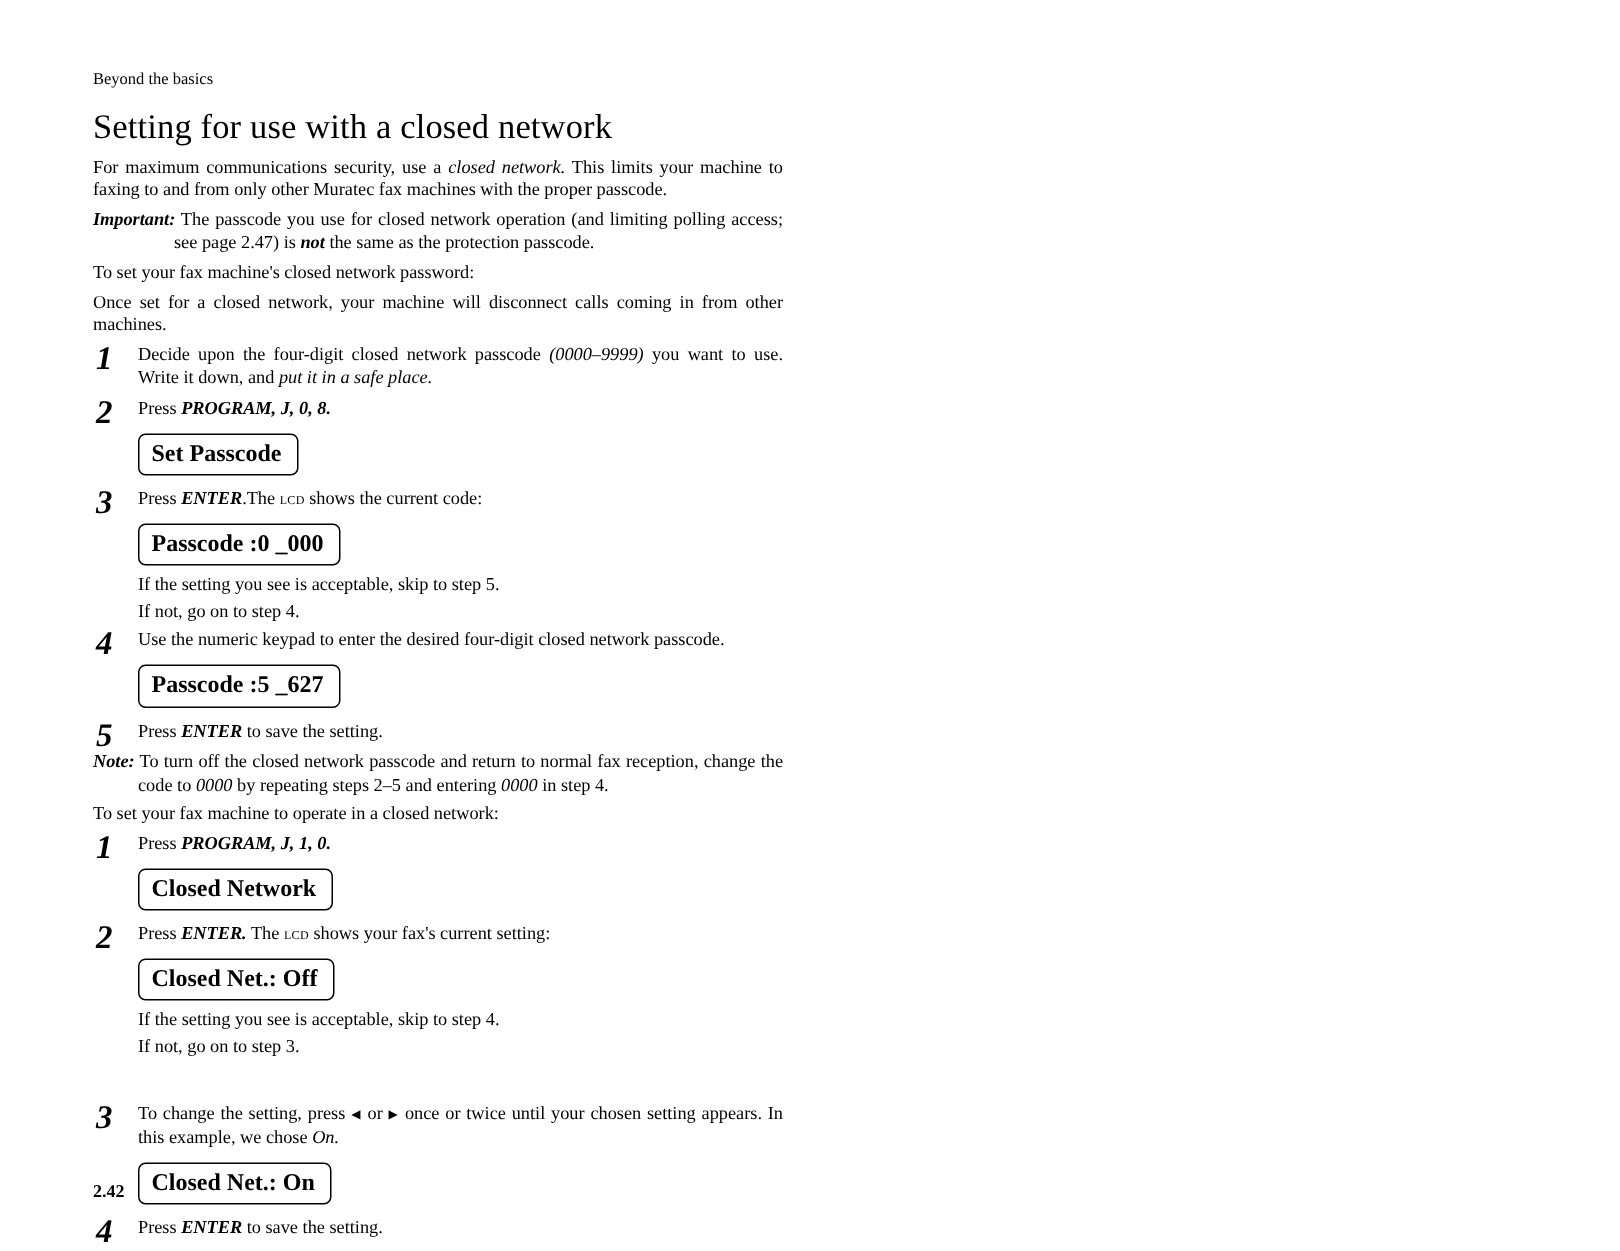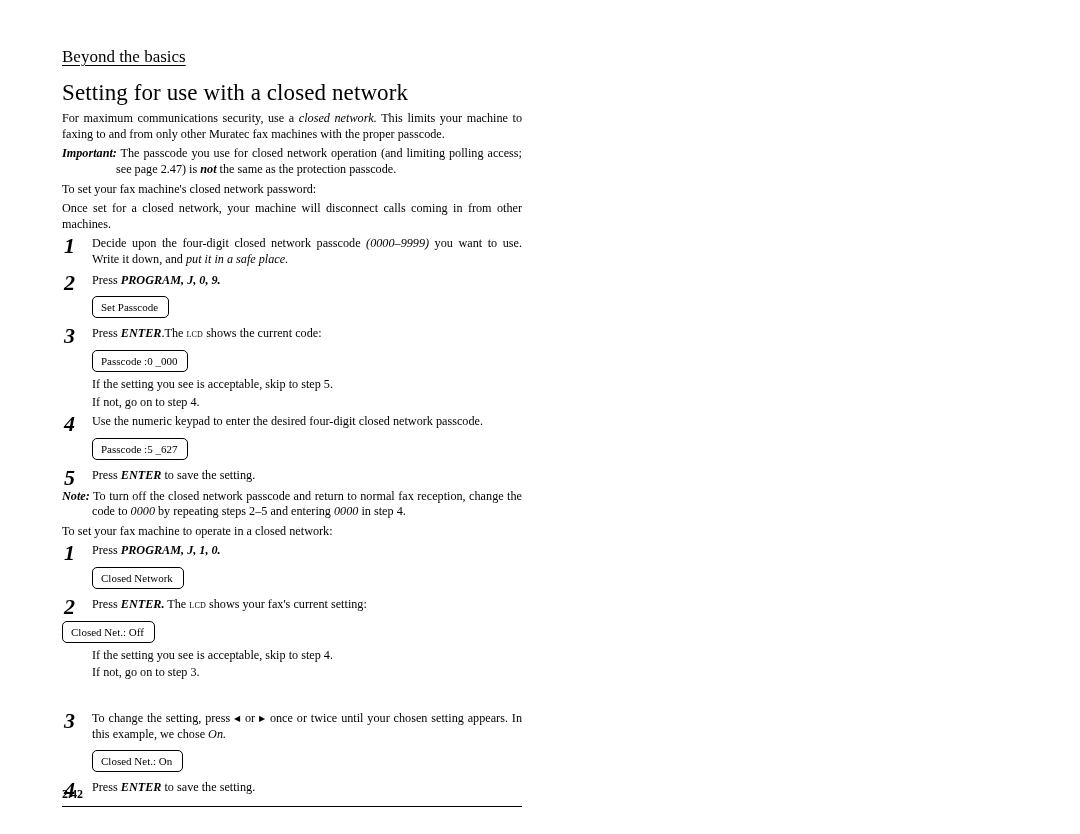--- a/index.html
+++ b/index.html
@@ -14,23 +14,22 @@
     box-sizing: border-box;
     padding: 46px 62px 36px 62px;
     font-family: "Century Schoolbook", "New Century Schoolbook", Georgia, "Times New Roman", serif;
     font-size: 12.2px;
     line-height: 1.28;
     position: relative;
     display: flex;
     flex-direction: column;
   }
   .breadcrumb {
-    font-size: 17px;
+    font-size: 11px;
     margin-bottom: 4px;
-    text-decoration: underline;
     text-underline-offset: 3px;
   }
   .columns {
     flex: 1;
     column-count: 2;
     column-gap: 36px;
     column-fill: auto;
   }
   h1.section-title {
     font-family: "Century Schoolbook", Georgia, serif;
@@ -66,22 +65,22 @@
     font-weight: bold;
     font-style: italic;
     font-size: 22px;
   }
   .lcd {
     display: inline-block;
     border: 1.8px solid #000;
     border-radius: 5px;
     padding: 3px 10px 3px 8px;
     font-family: "Century Schoolbook", Georgia, serif;
-    font-weight: 400;
-    font-size: 11px;
+    font-weight: 700;
+    font-size: 16px;
     margin: 3px 0 4px 0;
   }
   .indented-note {
     margin-left: 30px;
     margin-top: 1px;
     margin-bottom: 4px;
   }
   .note-label {
     font-weight: 700;
     font-style: italic;
@@ -124,21 +123,21 @@
     <p>To set your fax machine's closed network password:</p>
     <p>Once set for a closed network, your machine will disconnect calls coming in from other machines.</p>
 
     <div class="olstep">
       <span class="num">1</span>
       <span>Decide upon the four-digit closed network passcode </span><i>(0000–9999)</i><span> you want to use. Write it down, and </span><i>put it in a safe place.</i>
     </div>
 
     <div class="olstep">
       <span class="num">2</span>
-      <span>Press </span><b><i><span>PROGRAM, J, 0, 9.</span></i></b>
+      <span>Press </span><b><i><span>PROGRAM, J, 0, 8.</span></i></b>
     </div>
 
     <div style="margin-left:30px;"><span class="lcd">Set Passcode</span></div>
 
     <div class="olstep">
       <span class="num">3</span>
       <span>Press </span><b><i><span>ENTER</span></i></b><span>.The </span><span class="small-caps">LCD</span><span> shows the current code:</span>
     </div>
 
     <div style="margin-left:30px;"><span class="lcd">Passcode   :0 _000</span></div>
@@ -169,21 +168,21 @@
       <span>Press </span><b><i><span>PROGRAM, J, 1, 0.</span></i></b>
     </div>
 
     <div style="margin-left:30px;"><span class="lcd">Closed Network</span></div>
 
     <div class="olstep">
       <span class="num">2</span>
       <span>Press </span><b><i><span>ENTER.</span></i></b><span> The </span><span class="small-caps">LCD</span><span> shows your fax's current setting:</span>
     </div>
 
-    <div style=""><span class="lcd">Closed Net.: Off</span></div>
+    <div style="margin-left:30px;"><span class="lcd">Closed Net.: Off</span></div>
 
     <p class="indented-note">If the setting you see is acceptable, skip to step 4.</p>
     <p class="indented-note" style="margin-top:-2px;margin-bottom:30px;">If not, go on to step 3.</p>
 
     <div class="olstep">
       <span class="num">3</span>
       <span>To change the setting, press </span><span class="tri">◀</span> or <span class="tri">▶</span><span> once or twice until your chosen setting appears. In this example, we chose </span><i>On.</i>
     </div>
 
     <div style="margin-left:30px;"><span class="lcd">Closed Net.: On</span></div>

